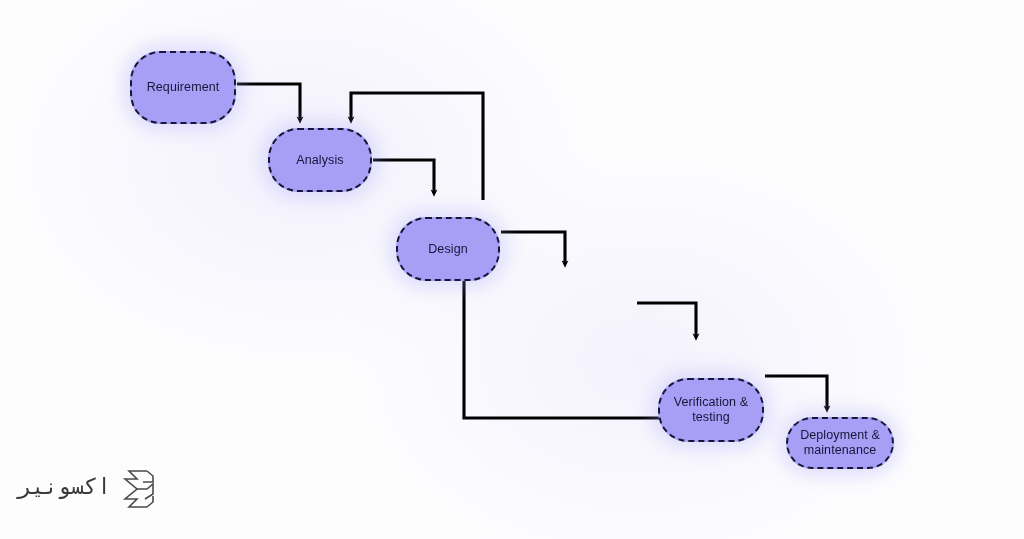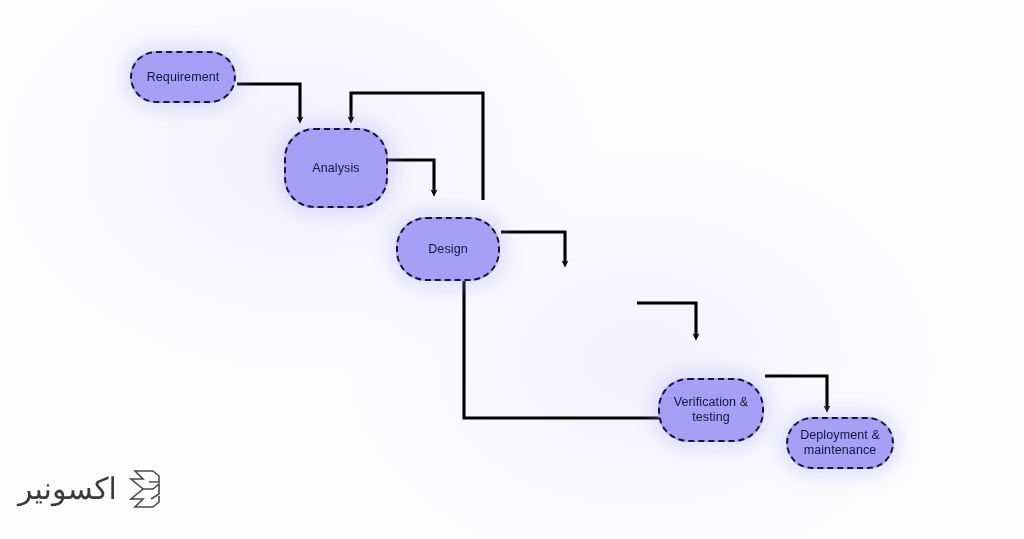--- a/index.html
+++ b/index.html
@@ -52,24 +52,24 @@
   }
   #watermark {
     position: absolute;
     left: 18px;
     top: 468px;
     display: flex;
     align-items: center;
     gap: 6px;
   }
   #watermark .wm-text {
-    font-size: 30px;
+    font-size: 22px;
     color: #3a3a3a;
     direction: rtl;
-    font-family: Liberation Serif, serif;
+    font-family: Liberation Mono, monospace;
     line-height: 1;
   }
 </style>
 </head>
 <body>
 
 <div id="canvas">
 
   <svg id="wires" viewBox="0 0 1024 539" xmlns="http://www.w3.org/2000/svg">
     <defs>
@@ -88,25 +88,25 @@
       <path d="M 637 303 L 696 303 L 696 337" marker-end="url(#arrowhead)"></path>
 
       <path d="M 765 376 L 827 376 L 827 409" marker-end="url(#arrowhead)"></path>
 
       <path d="M 483 200 L 483 93 L 351 93 L 351 120" marker-end="url(#arrowhead)"></path>
 
       <path d="M 712 410 L 712 418 L 464 418 L 464 276" marker-end="url(#arrowhead)"></path>
     </g>
   </svg>
 
-  <div class="node" style="left:130px; top:51px; width:106px; height:52px;">
+  <div class="node" style="left:130px; top:51px; width:106px; height:73px;">
     <span>Requirement</span>
   </div>
 
-  <div class="node" style="left:284px; top:128px; width:104px; height:80px;">
+  <div class="node" style="left:268px; top:128px; width:104px; height:64px;">
     <span>Analysis</span>
   </div>
 
   <div class="node" style="left:396px; top:217px; width:104px; height:64px;">
     <span>Design</span>
   </div>
 
 
   <div class="node" style="left:658px; top:345px; width:106px; height:64px;margin-top:33px;">
     <span>Verification &amp;

